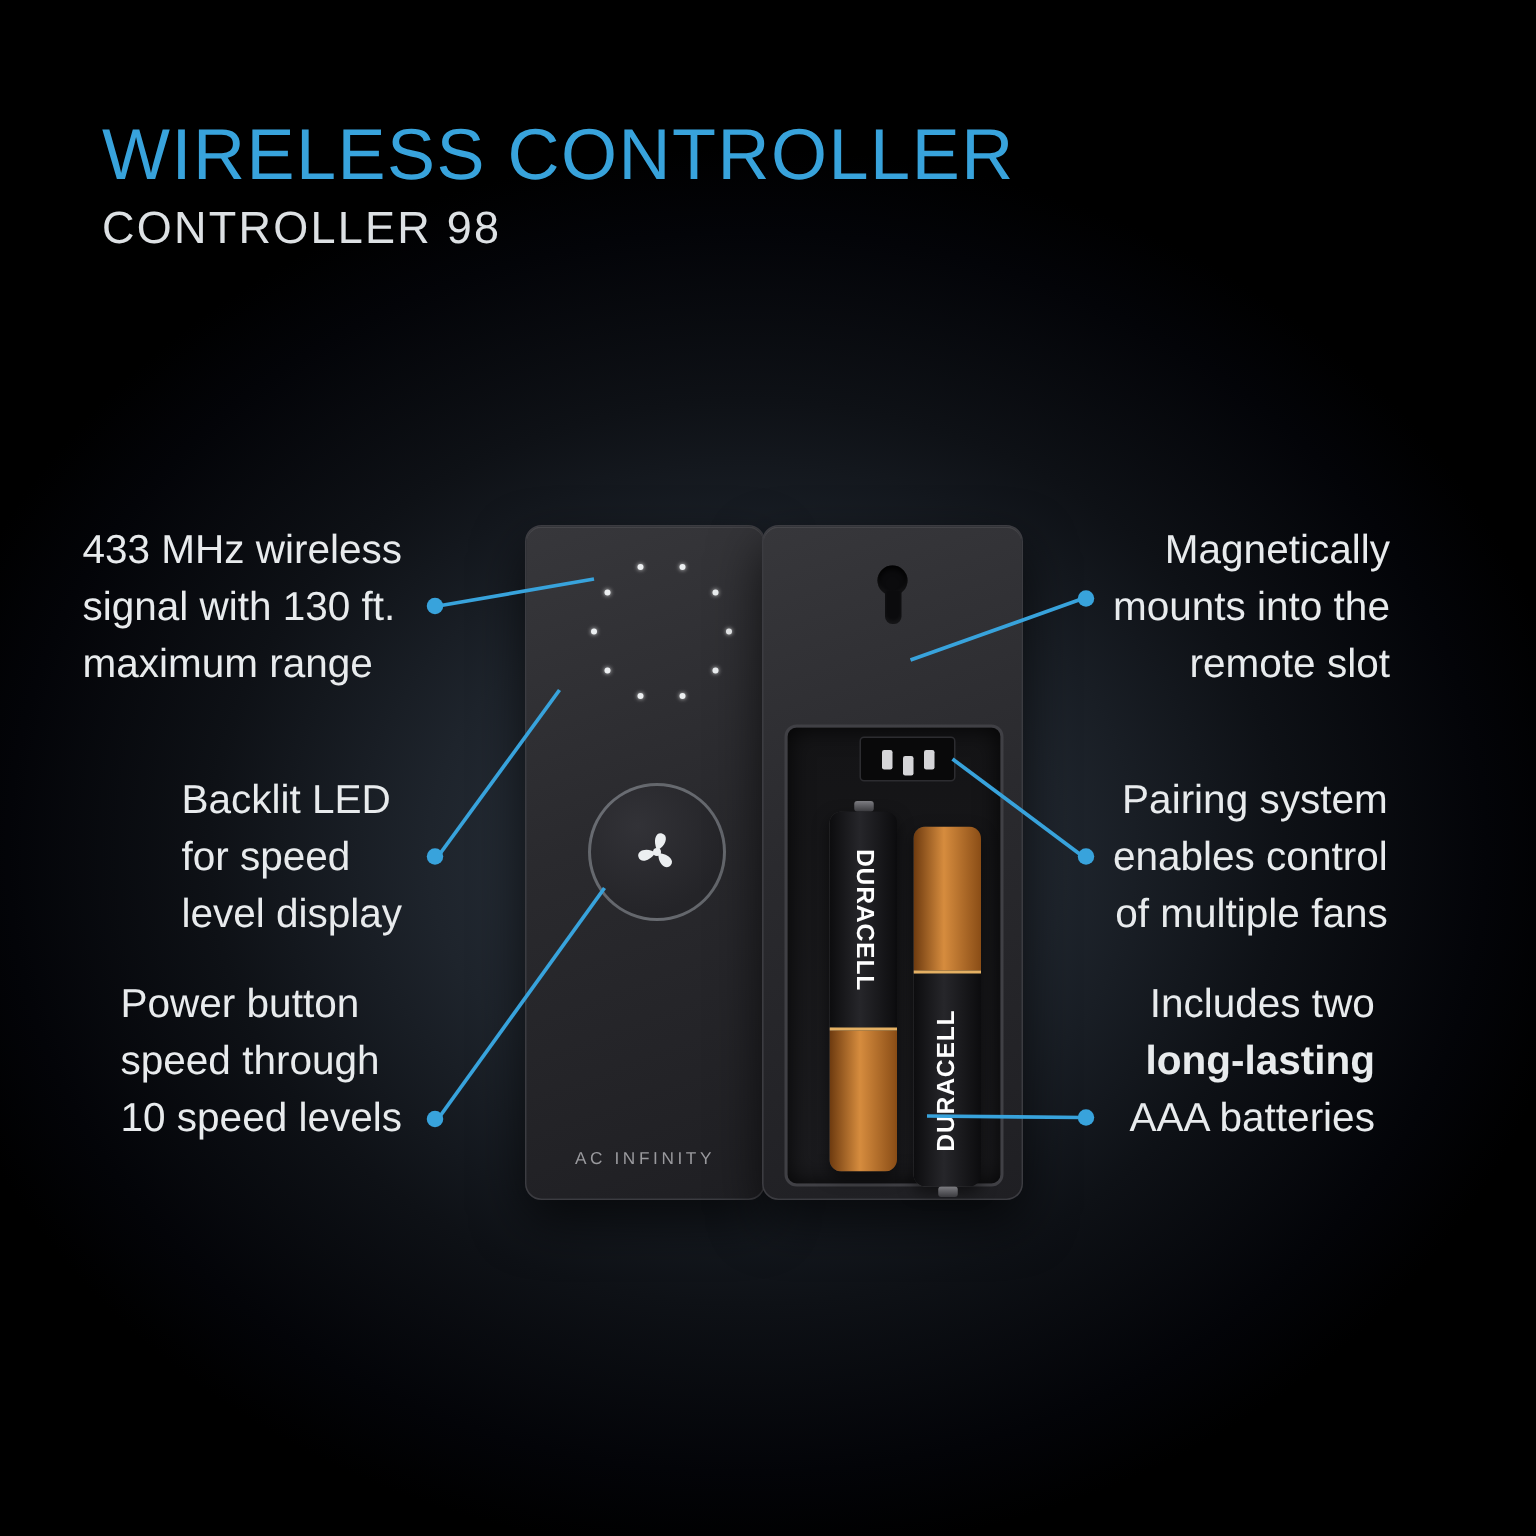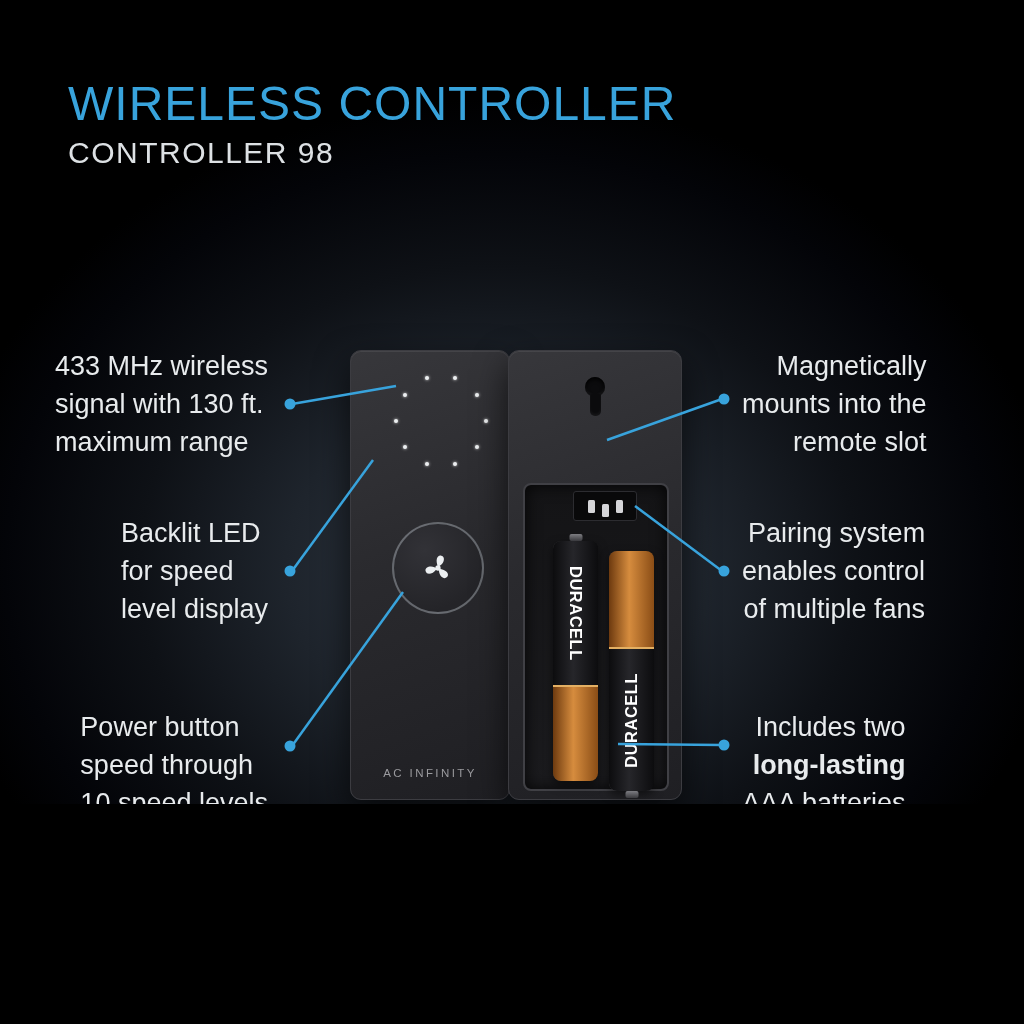--- a/index.html
+++ b/index.html
@@ -1,19 +1,19 @@
 <!DOCTYPE html>
 <html style="--accent: #38A3DC;"><head>
 <meta charset="utf-8">
 <style>
   :root { --accent: #38A3DC; }
   * { margin: 0; padding: 0; box-sizing: border-box; }
   body { background: #000; font-family: "Liberation Sans", sans-serif; }
   .stage {
-    position: relative; width: 1024px; height: 804px; overflow: hidden;
+    position: relative; width: 1024px; height: 1024px; overflow: hidden;
     background: radial-gradient(560px 470px at 498px 568px,
       #303944 0%, #1e242c 38%, #0e1116 64%, #030408 88%, #000 100%);
   }
 
   
   .title {
     position: absolute; left: 68px; top: 76px;
     font-size: 48px; font-weight: 400; letter-spacing: 1px;
     color: var(--accent); white-space: nowrap;
   }
@@ -115,21 +115,21 @@
   .callout {
     position: absolute; z-index: 6;
     font-size: 27px; line-height: 38px; color: #e8ebed; white-space: nowrap;
   }
   .callout .cl { display: block; }
   .callout .cl.b { font-weight: bold; }
   .co-l { right: 756px; text-align: left; }
   .co-r { left: 742px; text-align: right; }
   .row1 { top: 347px; }
   .row2 { top: 514px; }
-  .row3 { top: 708px; }
+  .row3 { top: 650px; margin-left: 11px; }
 </style>
 </head>
 <body>
 
 <div class="stage">
 
   <h1 class="title">WIRELESS CONTROLLER</h1>
   <h2 class="subtitle">CONTROLLER 98</h2>
 
   <div class="remote front">

